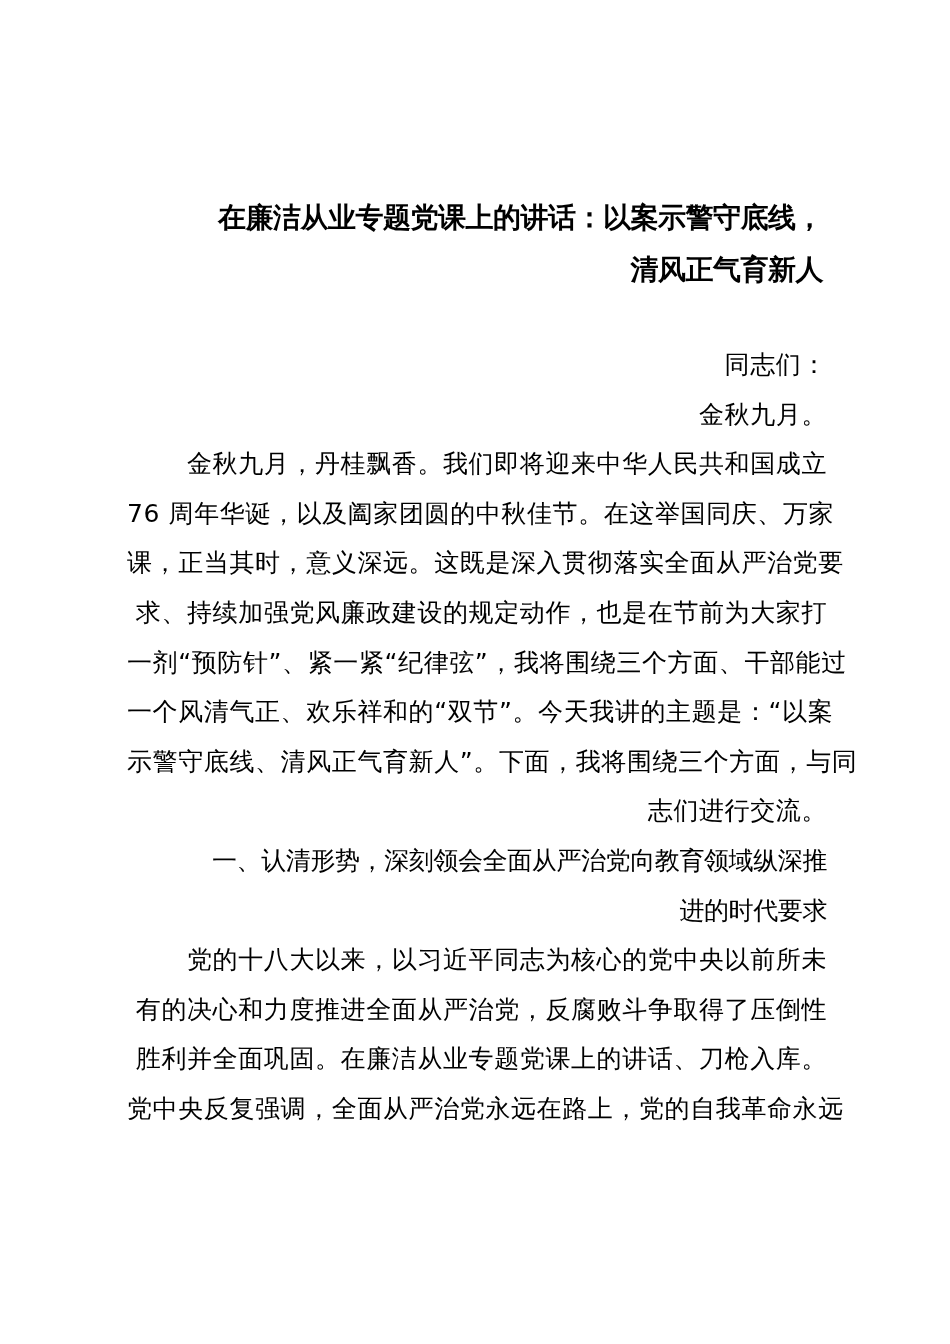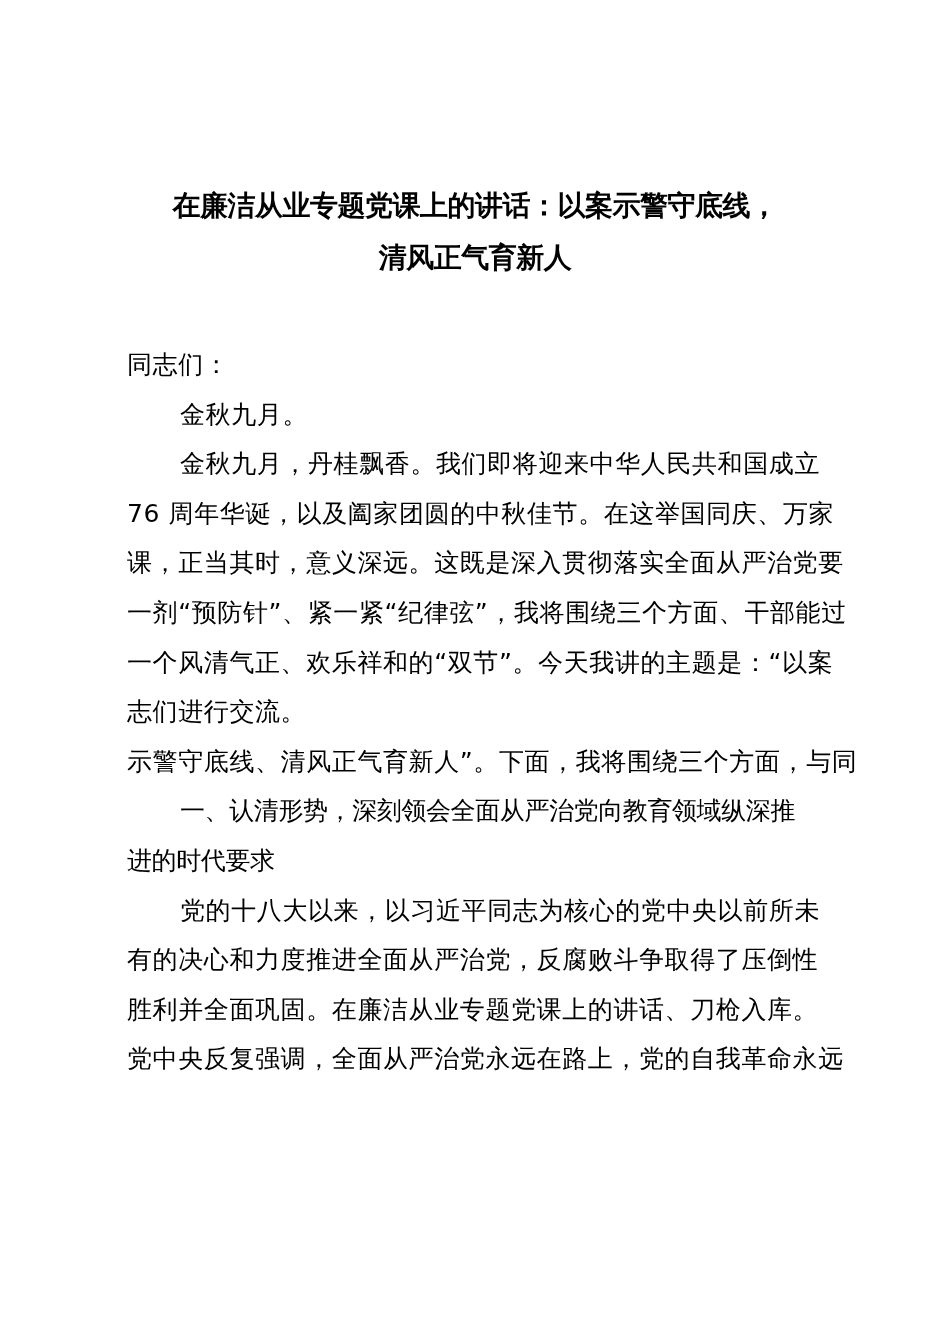--- a/index.html
+++ b/index.html
@@ -20,36 +20,37 @@
       left: 0;
       top: 0;
       width: 950px;
       height: 1344px;
       background: #ffffff;
     }
     .title-block {
       position: absolute;
       left: 127px;
       width: 696px;
-      top: 180px;
-      text-align: center;
+      top: 192px;
+      text-align: right;
     }
     .title-line {
       font-size: 28px;
       font-weight: bold;
       line-height: 52px;
       height: 52px;
       white-space: nowrap;
       letter-spacing: -0.5px;
     }
     .body-block {
       position: absolute;
       left: 127px;
       width: 700px;
       top: 340px;
+      text-align: right;
     }
     .line {
       font-size: 25px;
       line-height: 49.6px;
       height: 49.6px;
       white-space: nowrap;
       letter-spacing: 0.6px;
     }
     .line.indent {
       padding-left: 53px;
@@ -70,24 +71,25 @@
   </div>
 
   <div class="body-block">
     <div class="line">同志们：</div>
     <div class="line indent">金秋九月。</div>
 
     <div>
       <div class="line indent">金秋九月，丹桂飘香。我们即将迎来中华人民共和国成立</div>
       <div class="line">76 周年华诞，以及阖家团圆的中秋佳节。在这举国同庆、万家</div>
       <div class="line">课，正当其时，意义深远。这既是深入贯彻落实全面从严治党要</div>
+      <div class="line">求、持续加强党风廉政建设的规定动作，也是在节前为大家打</div>
       <div class="line">一剂“预防针”、紧一紧“纪律弦”，我将围绕三个方面、干部能过</div>
       <div class="line">一个风清气正、欢乐祥和的“双节”。今天我讲的主题是：“以案</div>
+      <div class="line">示警守底线、清风正气育新人”。下面，我将围绕三个方面，与同</div>
       <div class="line">志们进行交流。</div>
-      <div class="line">示警守底线、清风正气育新人”。下面，我将围绕三个方面，与同</div>
     </div>
 
     <div>
       <div class="line indent bold">一、认清形势，深刻领会全面从严治党向教育领域纵深推</div>
       <div class="line bold">进的时代要求</div>
     </div>
 
     <div>
       <div class="line indent">党的十八大以来，以习近平同志为核心的党中央以前所未</div>
       <div class="line">有的决心和力度推进全面从严治党，反腐败斗争取得了压倒性</div>

